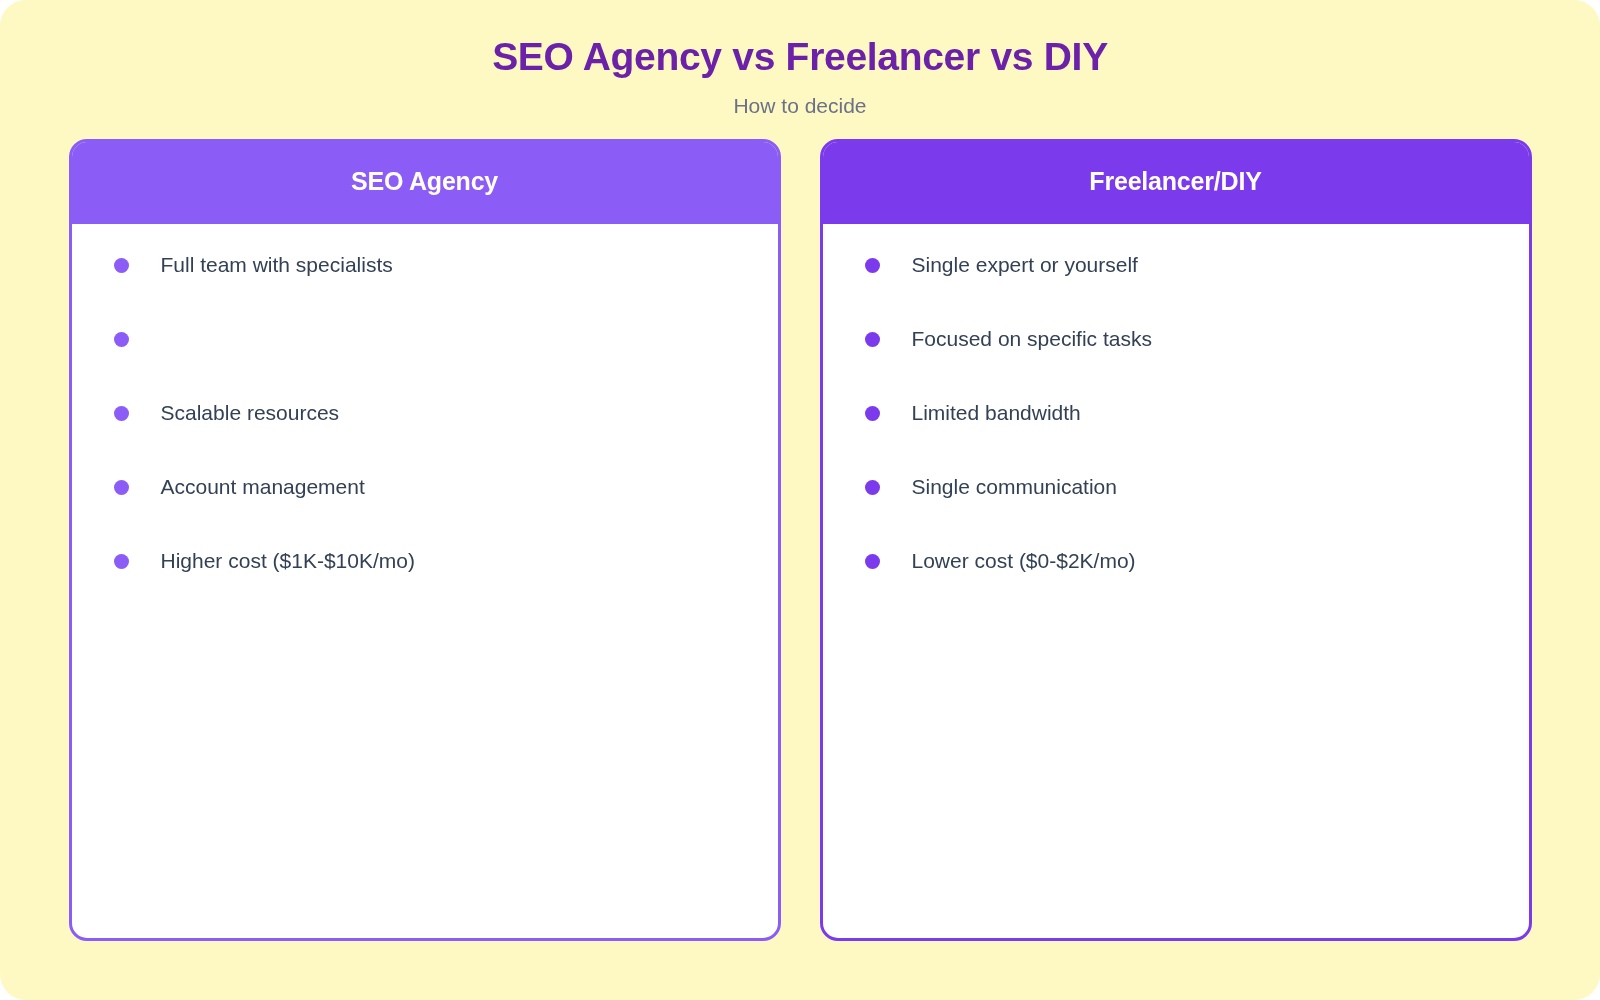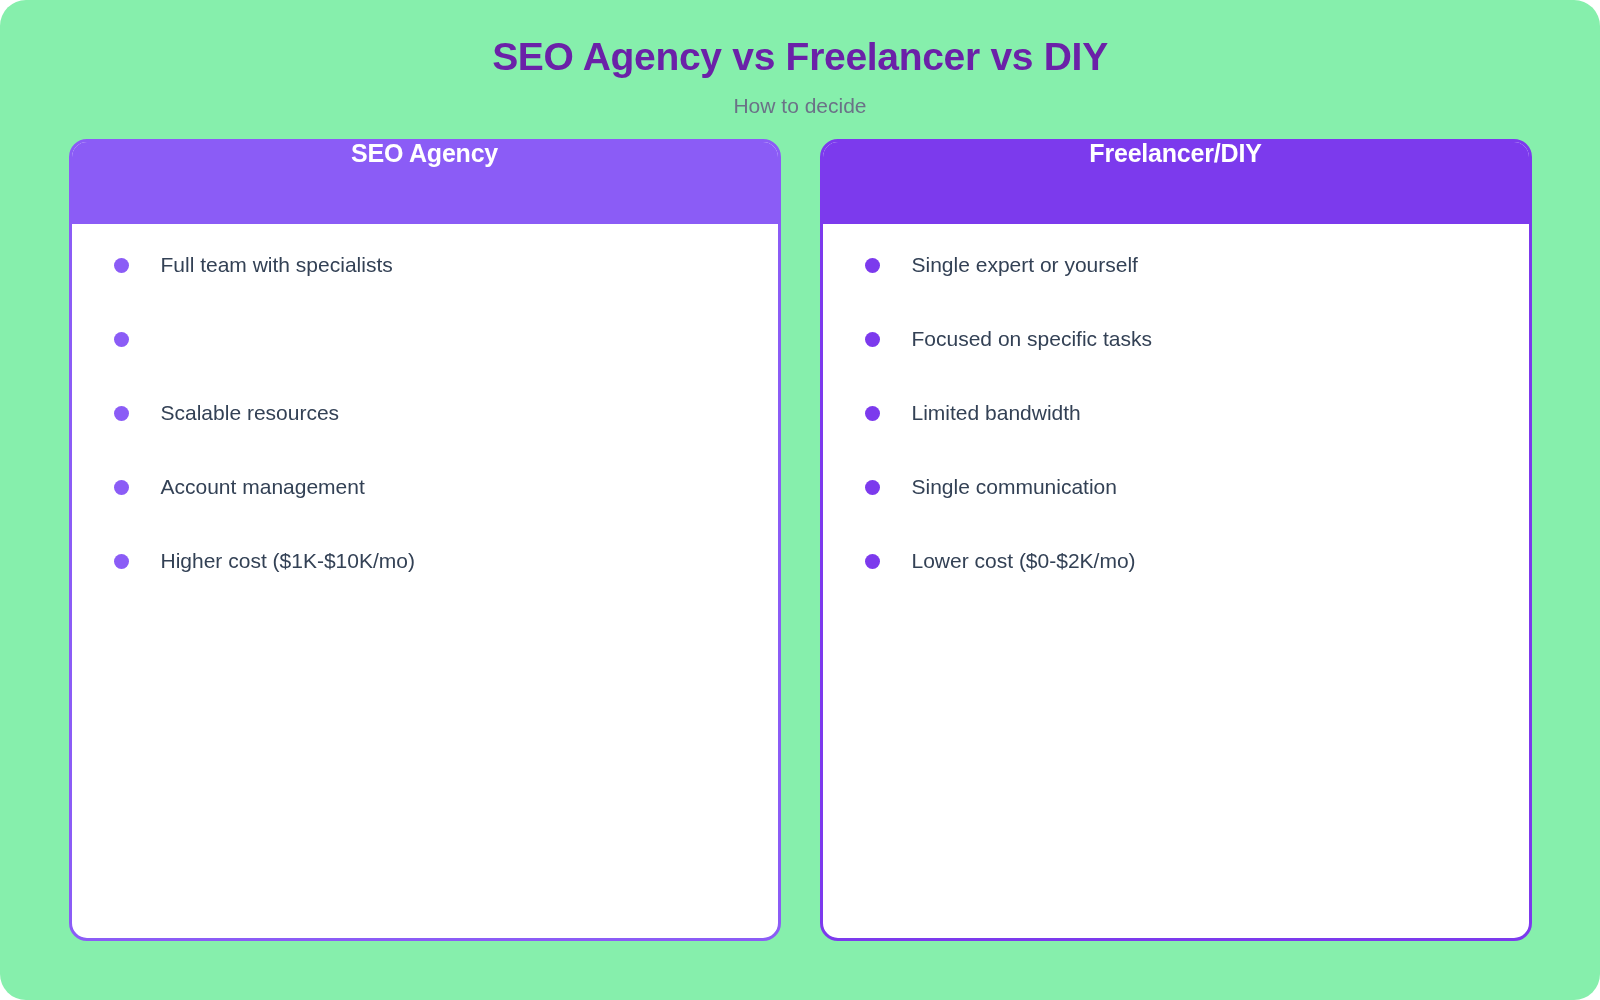--- a/index.html
+++ b/index.html
@@ -11,21 +11,21 @@
     width: 1600px;
     height: 1000px;
     font-family: "Liberation Sans", sans-serif;
     overflow: hidden;
   }
   #page {
     position: relative;
     width: 1600px;
     height: 1000px;
     box-sizing: border-box;
-    background: #86efac;
+    background: #fef9c3;
     border-radius: 26px;
     overflow: hidden;
   }
   #header {
     padding-top: 36px;
     text-align: center;
   }
   #title {
     font-size: 39px;
     font-weight: bold;
@@ -59,21 +59,21 @@
     flex-direction: column;
     overflow: hidden;
   }
   .card-1 { border: 3px solid #8b5cf6; }
   .card-2 { border: 3px solid #7c3aed; }
 
   .card-head {
     height: 85px;
     flex: 0 0 85px;
     display: flex;
-    align-items: flex-start;
+    align-items: center;
     justify-content: center;
     border-radius: 15px 15px 0 0;
     margin: -3px -3px 0 -3px;
   }
   .card-1 .card-head { background: #8b5cf6; }
   .card-2 .card-head { background: #7c3aed; }
   .card-head-title {
     font-size: 25px;
     font-weight: bold;
     color: #ffffff;

